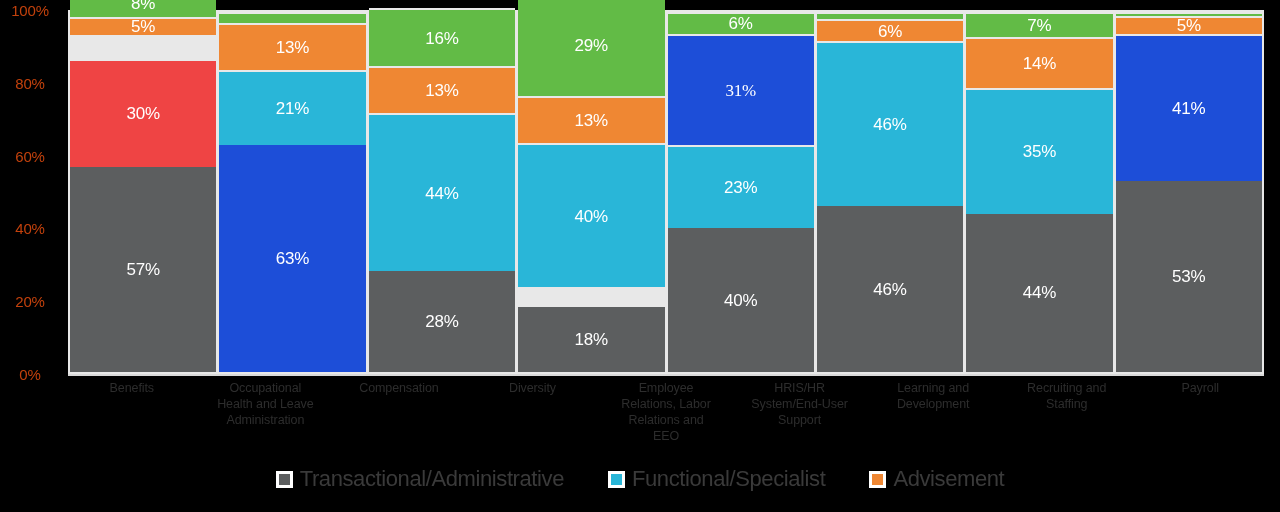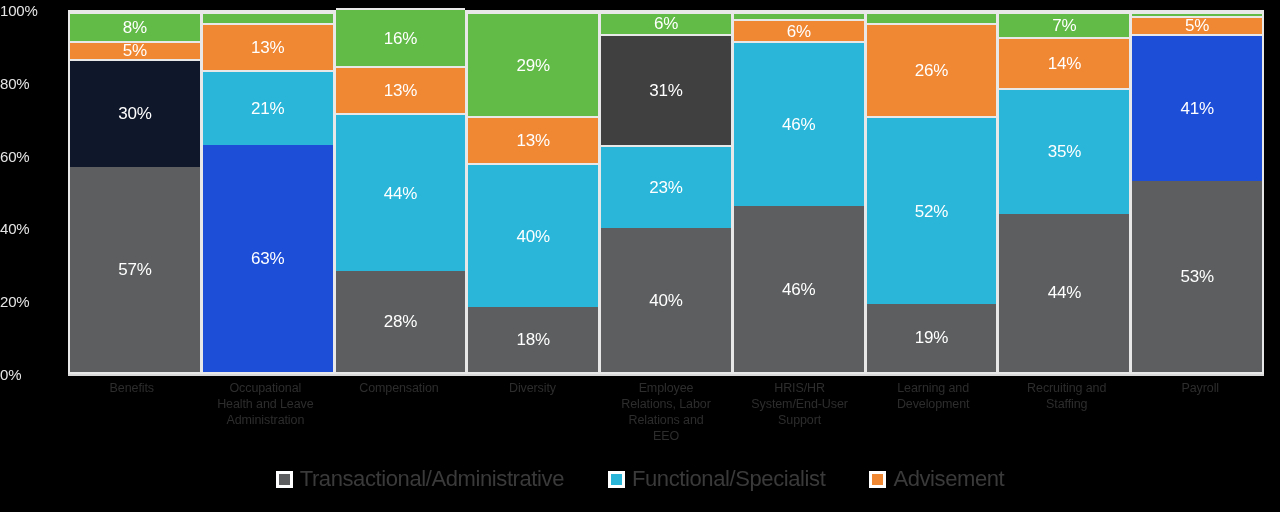--- a/index.html
+++ b/index.html
@@ -25,23 +25,23 @@
     position: absolute;
     left: 0px;
     top: 0px;
     width: 66px;
     height: 380px;
   }
   .y-tick {
     position: absolute;
     right: 6px;
     width: 60px;
-    text-align: left;
+    text-align: center;
     font-size: 15px;
-    color: #e5e5e5;
+    color: #c2410c;
     letter-spacing: -0.2px;
     transform: translateY(-50%);
     white-space: nowrap;
   }
 
   
   .plot-frame {
     position: absolute;
     left: 68px;
     top: 10px;
@@ -162,21 +162,21 @@
 
   <div class="plot-frame">
     <div class="cols">
         <div class="col">
           <div class="seg" style="background: rgb(98, 187, 70); flex: 0 0 8%;">
             <span class="seg-label">8%</span>
           </div>
           <div class="seg" style="background: rgb(239, 135, 51); flex: 0 0 5%;">
             <span class="seg-label">5%</span>
           </div>
-          <div class="seg" style="background: #0f172a; flex: 0 0 30%;">
+          <div class="seg" style="background: #ef4444; flex: 0 0 30%; margin-top: 24px;">
             <span class="seg-label">30%</span>
           </div>
           <div class="seg" style="background: rgb(92, 94, 95); flex: 0 0 57%;">
             <span class="seg-label">57%</span>
           </div>
         </div>
         <div class="col">
           <div class="seg" style="background: rgb(98, 187, 70); flex: 0 0 3%;">
             <span class="seg-label"></span>
           </div>
@@ -207,29 +207,29 @@
         <div class="col">
           <div class="seg" style="background: rgb(98, 187, 70); flex: 0 0 29%; text-align: center;">
             <span class="seg-label">29%</span>
           </div>
           <div class="seg" style="background: rgb(239, 135, 51); flex: 0 0 13%;">
             <span class="seg-label">13%</span>
           </div>
           <div class="seg" style="background: rgb(41, 182, 216); flex: 0 0 40%;">
             <span class="seg-label">40%</span>
           </div>
-          <div class="seg" style="background: rgb(92, 94, 95); flex: 0 0 18%;">
+          <div class="seg" style="background: rgb(92, 94, 95); flex: 0 0 18%; margin-top: 20px;">
             <span class="seg-label">18%</span>
           </div>
         </div>
         <div class="col">
           <div class="seg" style="background: rgb(98, 187, 70); flex: 0 0 6%;">
             <span class="seg-label">6%</span>
           </div>
-          <div class="seg" style="background: #404040; flex: 0 0 31%;">
+          <div class="seg" style="background: #1d4ed8; flex: 0 0 31%; font-family: Liberation Serif, serif;">
             <span class="seg-label">31%</span>
           </div>
           <div class="seg" style="background: rgb(41, 182, 216); flex: 0 0 23%;">
             <span class="seg-label">23%</span>
           </div>
           <div class="seg" style="background: rgb(92, 94, 95); flex: 0 0 40%;">
             <span class="seg-label">40%</span>
           </div>
         </div>
         <div class="col">
@@ -237,34 +237,20 @@
             <span class="seg-label"></span>
           </div>
           <div class="seg" style="background: rgb(239, 135, 51); flex: 0 0 6%;">
             <span class="seg-label">6%</span>
           </div>
           <div class="seg" style="background: rgb(41, 182, 216); flex: 0 0 46%;">
             <span class="seg-label">46%</span>
           </div>
           <div class="seg" style="background: rgb(92, 94, 95); flex: 0 0 46%;">
             <span class="seg-label">46%</span>
-          </div>
-        </div>
-        <div class="col">
-          <div class="seg" style="background: rgb(98, 187, 70); flex: 0 0 3%;">
-            <span class="seg-label"></span>
-          </div>
-          <div class="seg" style="background: rgb(239, 135, 51); flex: 0 0 26%;">
-            <span class="seg-label">26%</span>
-          </div>
-          <div class="seg" style="background: rgb(41, 182, 216); flex: 0 0 52%;">
-            <span class="seg-label">52%</span>
-          </div>
-          <div class="seg" style="background: rgb(92, 94, 95); flex: 0 0 19%;">
-            <span class="seg-label">19%</span>
           </div>
         </div>
         <div class="col">
           <div class="seg" style="background: rgb(98, 187, 70); flex: 0 0 7%;">
             <span class="seg-label">7%</span>
           </div>
           <div class="seg" style="background: rgb(239, 135, 51); flex: 0 0 14%;">
             <span class="seg-label">14%</span>
           </div>
           <div class="seg" style="background: rgb(41, 182, 216); flex: 0 0 35%;">

